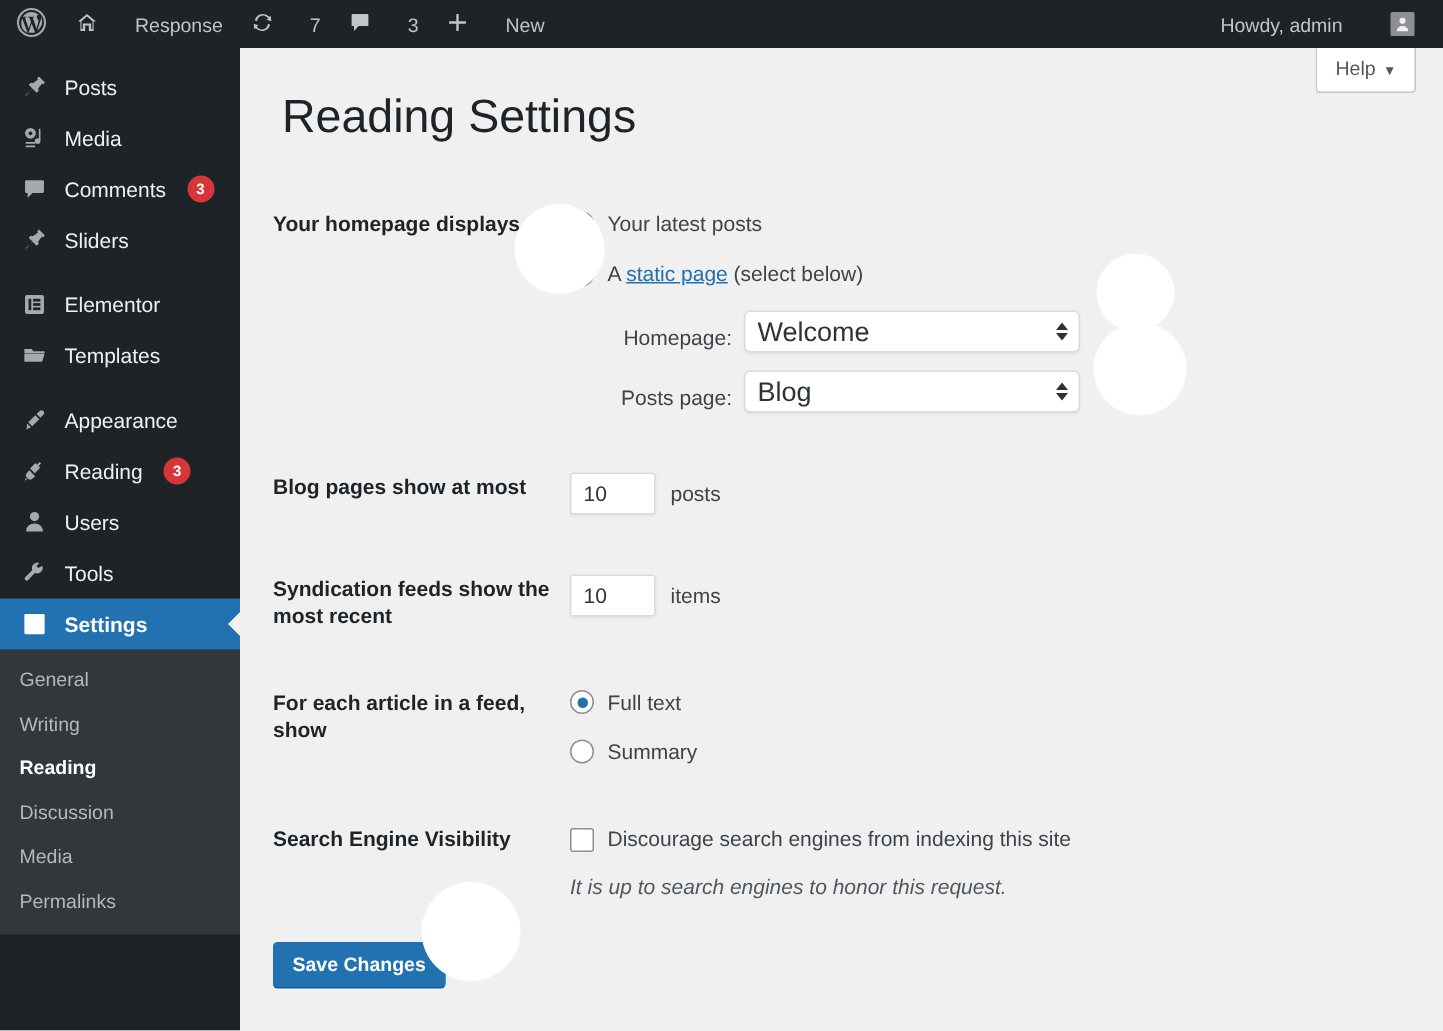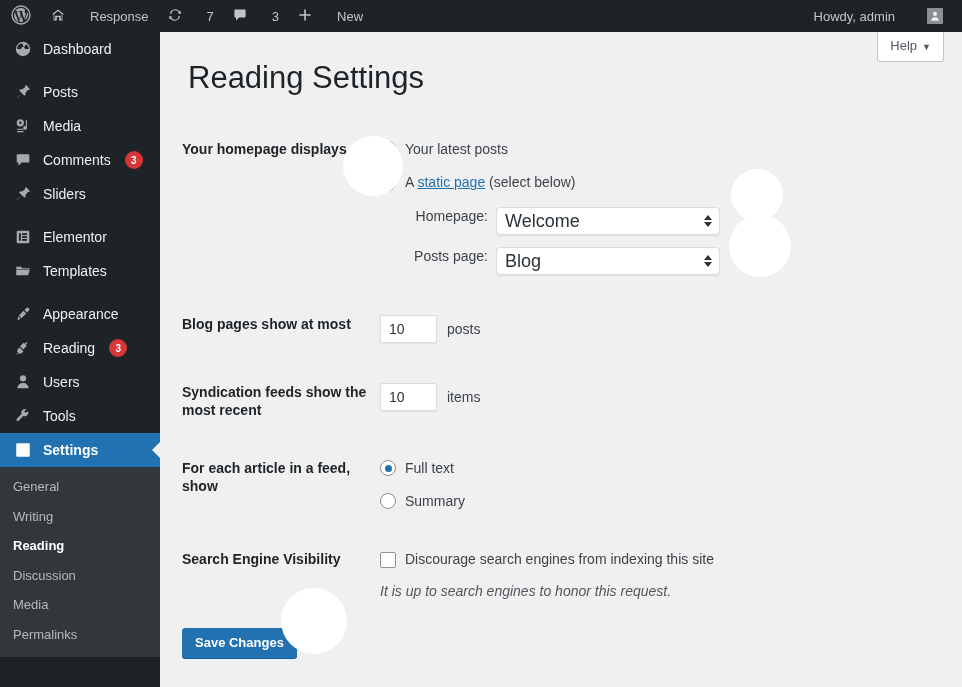--- a/index.html
+++ b/index.html
@@ -117,21 +117,21 @@
     display:inline-flex;align-items:center;justify-content:center;
   }
   .radio.checked{ border-color:#8c8f94; }
   .radio.checked:after{
     content:""; width:7px;height:7px;border-radius:50%;background:#2271b1;
   }
   .radio-label{ font-size:14px; color:#3c434a; }
   .radio-label a{ color:#2271b1; text-decoration:underline; }
 
   .sub-fields{ margin-top:14px; }
-  .sub-field{ display:flex; align-items:flex-start; margin-bottom:12px; }
+  .sub-field{ display:flex; align-items:flex-end; margin-bottom:12px; }
   .sub-field:last-child{ margin-bottom:0; }
   .sub-label{
     width:108px; text-align:right; margin-right:8px;
     font-size:14px; color:#3c434a;
   }
   select.wp-select{
     -webkit-appearance:none; appearance:none;
     width:224px; height:28px;
     padding:0 26px 0 8px;
     font-family:"Liberation Sans", sans-serif; font-size:18px; color:#2c3338;
@@ -238,29 +238,20 @@
           <circle cx="10" cy="6.5" r="3.4" fill="#f0f0f1"></circle>
           <path d="M3.6 18c0-3.6 2.9-5.8 6.4-5.8s6.4 2.2 6.4 5.8z" fill="#f0f0f1"></path>
         </svg>
       </span>
     </div>
   </div>
 </div>
 
 <div id="sidebar">
 
-  <div class="menu-item">
-    <span class="mi-ico">
-      <svg width="18" height="18" viewBox="0 0 20 20">
-          <path d="M10 2a8 8 0 1 0 0 16 8 8 0 0 0 0-16zm0 1.6a6.4 6.4 0 0 1 6.4 6.4H12a2 2 0 0 0-.9-1.6l2.7-4.1a6.3 6.3 0 0 0-3.8-.7zM3.6 10A6.4 6.4 0 0 1 9 3.7L10.9 8A2 2 0 0 0 8 10H3.6z" fill="#a7aaad"></path>
-          <circle cx="10" cy="10" r="1.6" fill="#a7aaad"></circle>
-        </svg>
-    </span>
-    <span>Dashboard</span>
-  </div>
   <div class="menu-sep"></div>
 
   <div class="menu-item">
     <span class="mi-ico">
       <svg width="18" height="18" viewBox="0 0 20 20">
           <path d="M13.3 2.3 11.9 3.7l.7.7-3.8 2.9-1.6-.4-1.5 1.5 5.9 5.9 1.5-1.5-.4-1.6 2.9-3.8.7.7 1.4-1.4-4.4-4.4zM8.4 11.3l-4.6 5.2-.4-.4 5.2-4.6-.2-.2z" fill="#a7aaad"></path>
         </svg>
     </span>
     <span>Posts</span>
   </div>

